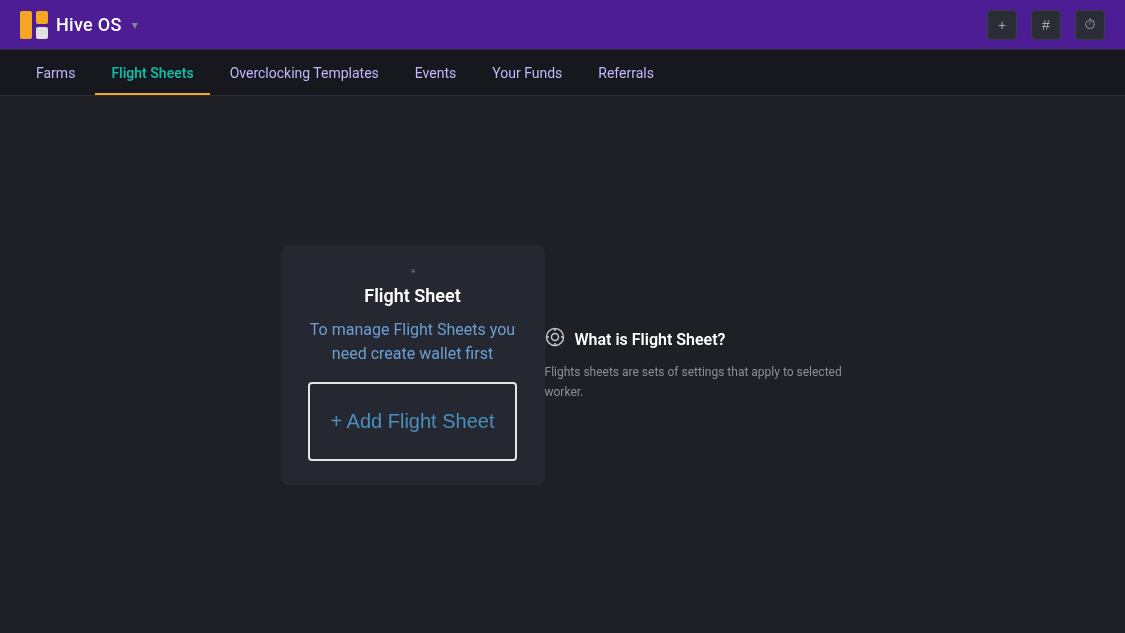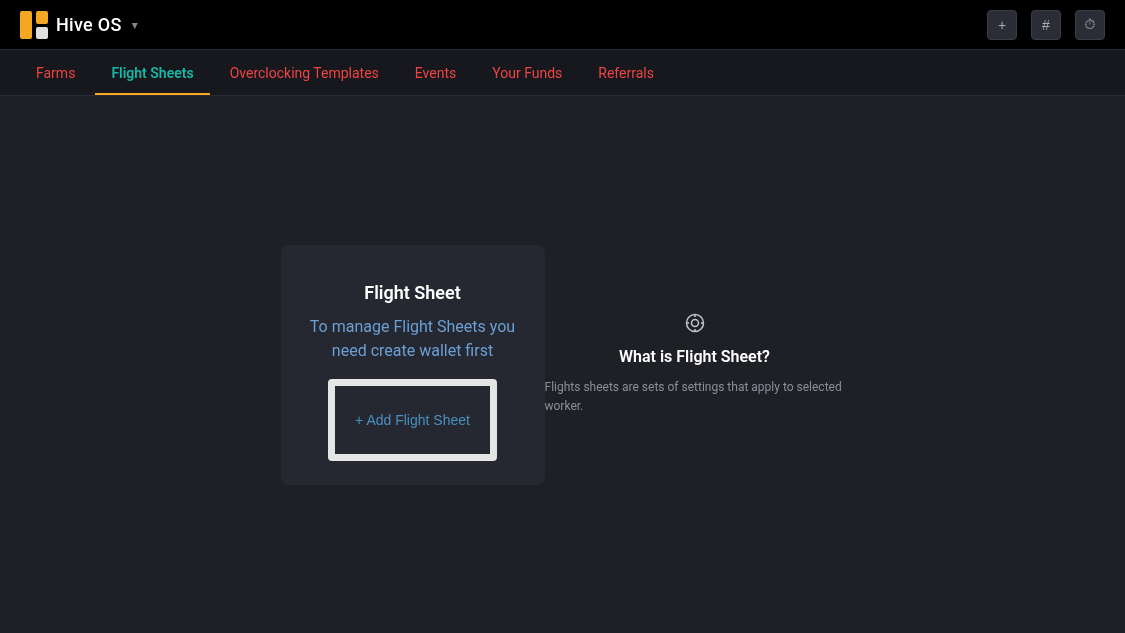--- a/index.html
+++ b/index.html
@@ -15,21 +15,21 @@
       font-family: -apple-system, BlinkMacSystemFont, 'Segoe UI', Roboto, sans-serif;
       color: #c0c4cc;
       overflow: hidden;
     }
 
     
     .header {
       display: flex;
       align-items: center;
       justify-content: space-between;
-      background-color: #000000;
+      background-color: #4c1d95;
       height: 50px;
       padding: 0 20px;
       border-bottom: 1px solid #2a2d35;
     }
 
     .header-left {
       display: flex;
       align-items: center;
       gap: 8px;
     }
@@ -79,21 +79,21 @@
       background-color: #16181d;
       padding: 0 20px;
       height: 46px;
       border-bottom: 1px solid #2a2d35;
       gap: 4px;
     }
 
     .nav-item {
       padding: 10px 16px;
       font-size: 14px;
-      color: #ef4444;
+      color: #c4b5fd;
       cursor: pointer;
       text-decoration: none;
       position: relative;
       height: 100%;
       display: flex;
       align-items: center;
       transition: color 0.2s;
     }
 
     .nav-item.active {
@@ -145,44 +145,43 @@
       font-size: 16px;
       text-align: center;
       line-height: 1.5;
     }
 
     .add-btn {
       display: flex;
       align-items: center;
       gap: 6px;
       background: transparent;
-      border: 7px solid #e5e5e5;
+      border: 2px solid #e5e5e5;
       color: #4a8fc0;
       padding: 26px 20px;
       border-radius: 4px;
-      font-size: 14px;
+      font-size: 20px;
       cursor: pointer;
       transition: background 0.2s;
       margin-top: 4px;
     }
 
     
     .info-panel {
       max-width: 300px;
     }
 
     .info-title {
       display: flex;
       align-items: center;
       gap: 10px;
       color: #ffffff;
       font-size: 16px;
       font-weight: 600;
       margin-bottom: 12px;
-      flex-direction: column;
     }
 
     .info-icon {
       font-size: 18px;
       color: #c0c4cc;
     }
 
     .info-text {
       color: #8a8f9a;
       font-size: 12px;

